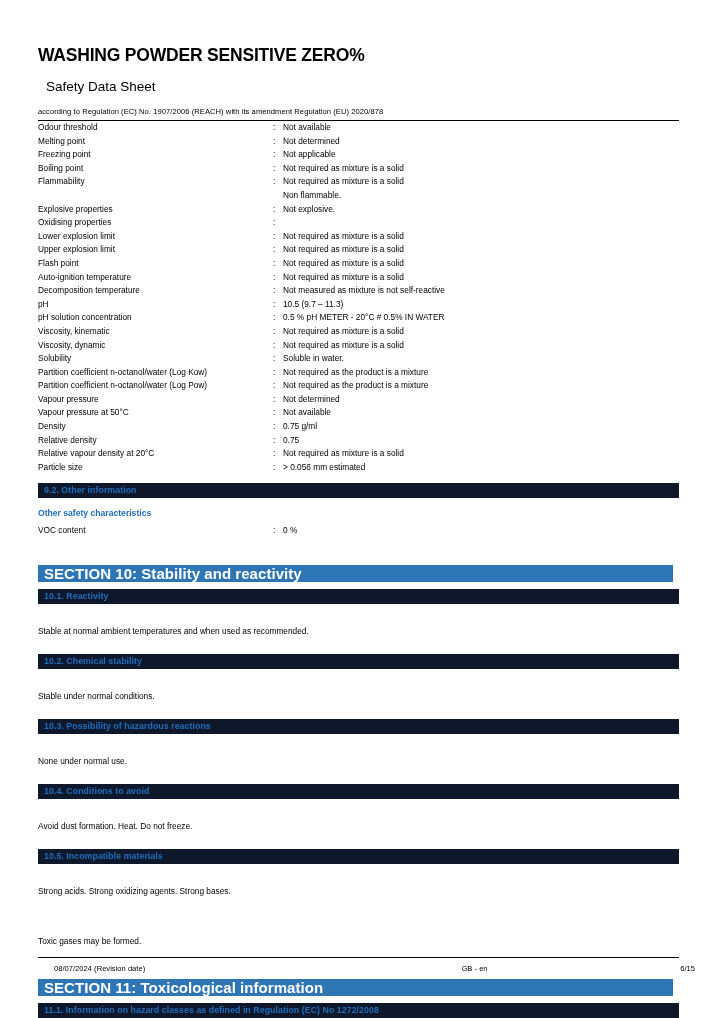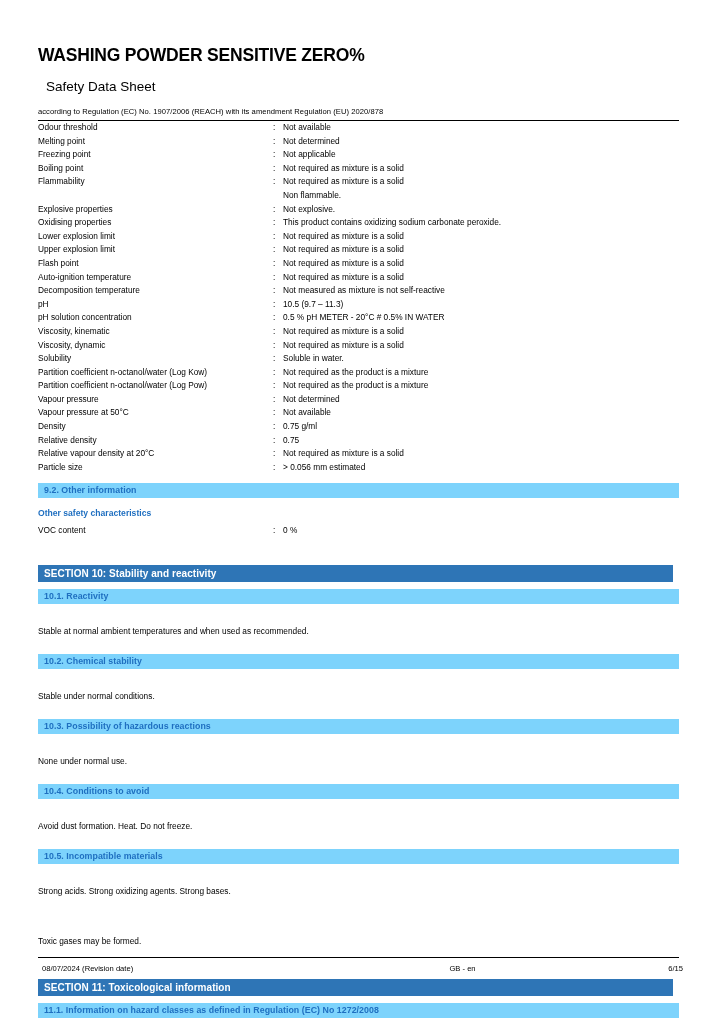--- a/index.html
+++ b/index.html
@@ -79,31 +79,31 @@
     font-size: 8.3px;
     line-height: 13.6px;
     padding-left: 245px;
   }
   .gap-sm { height: 9px; }
 
   
   .bar-section {
     background: #2e75b6;
     color: #ffffff;
-    font-size: 10px;
+    font-size: 15px;
     font-weight: bold;
     height: 17px;
     line-height: 17px;
     padding-left: 6px;
     width: 635px;
     box-sizing: border-box;
     letter-spacing: 0.05px;
   }
   .bar-sub {
-    background: #7dd3fc;
+    background: #0f172a;
     color: #1f6fc0;
     font-size: 8.8px;
     font-weight: bold;
     height: 15px;
     line-height: 15px;
     padding-left: 6px;
     width: 641px;
     box-sizing: border-box;
     letter-spacing: 0.05px;
   }
@@ -125,21 +125,21 @@
   
   .footer-rule {
     position: absolute;
     left: 0;
     top: 957px;
     width: 641px;
     border-top: 0.9px solid #000000;
   }
   .footer {
     position: absolute;
-    left: 4px;
+    left: 16px;
     top: 963px;
     width: 641px;
     display: flex;
     font-size: 7.6px;
     line-height: 11px;
   }
   .footer-left { flex: 0 0 300px; text-align: left; }
   .footer-center { flex: 1 1 auto; text-align: center; }
   .footer-right { flex: 0 0 100px; text-align: right; }
 </style>
@@ -183,21 +183,20 @@
       </div>
       <div class="prop-cont">Non flammable.</div>
       <div class="prop-row">
         <div class="prop-label">Explosive properties</div>
         <div class="prop-colon">:</div>
         <div class="prop-value">Not explosive.</div>
       </div>
       <div class="prop-row">
         <div class="prop-label">Oxidising properties</div>
         <div class="prop-colon">:</div>
-        <div class="prop-value">This product contains oxidizing sodium carbonate peroxide.</div>
       </div>
       <div class="prop-row">
         <div class="prop-label">Lower explosion limit</div>
         <div class="prop-colon">:</div>
         <div class="prop-value">Not required as mixture is a solid</div>
       </div>
       <div class="prop-row">
         <div class="prop-label">Upper explosion limit</div>
         <div class="prop-colon">:</div>
         <div class="prop-value">Not required as mixture is a solid</div>

